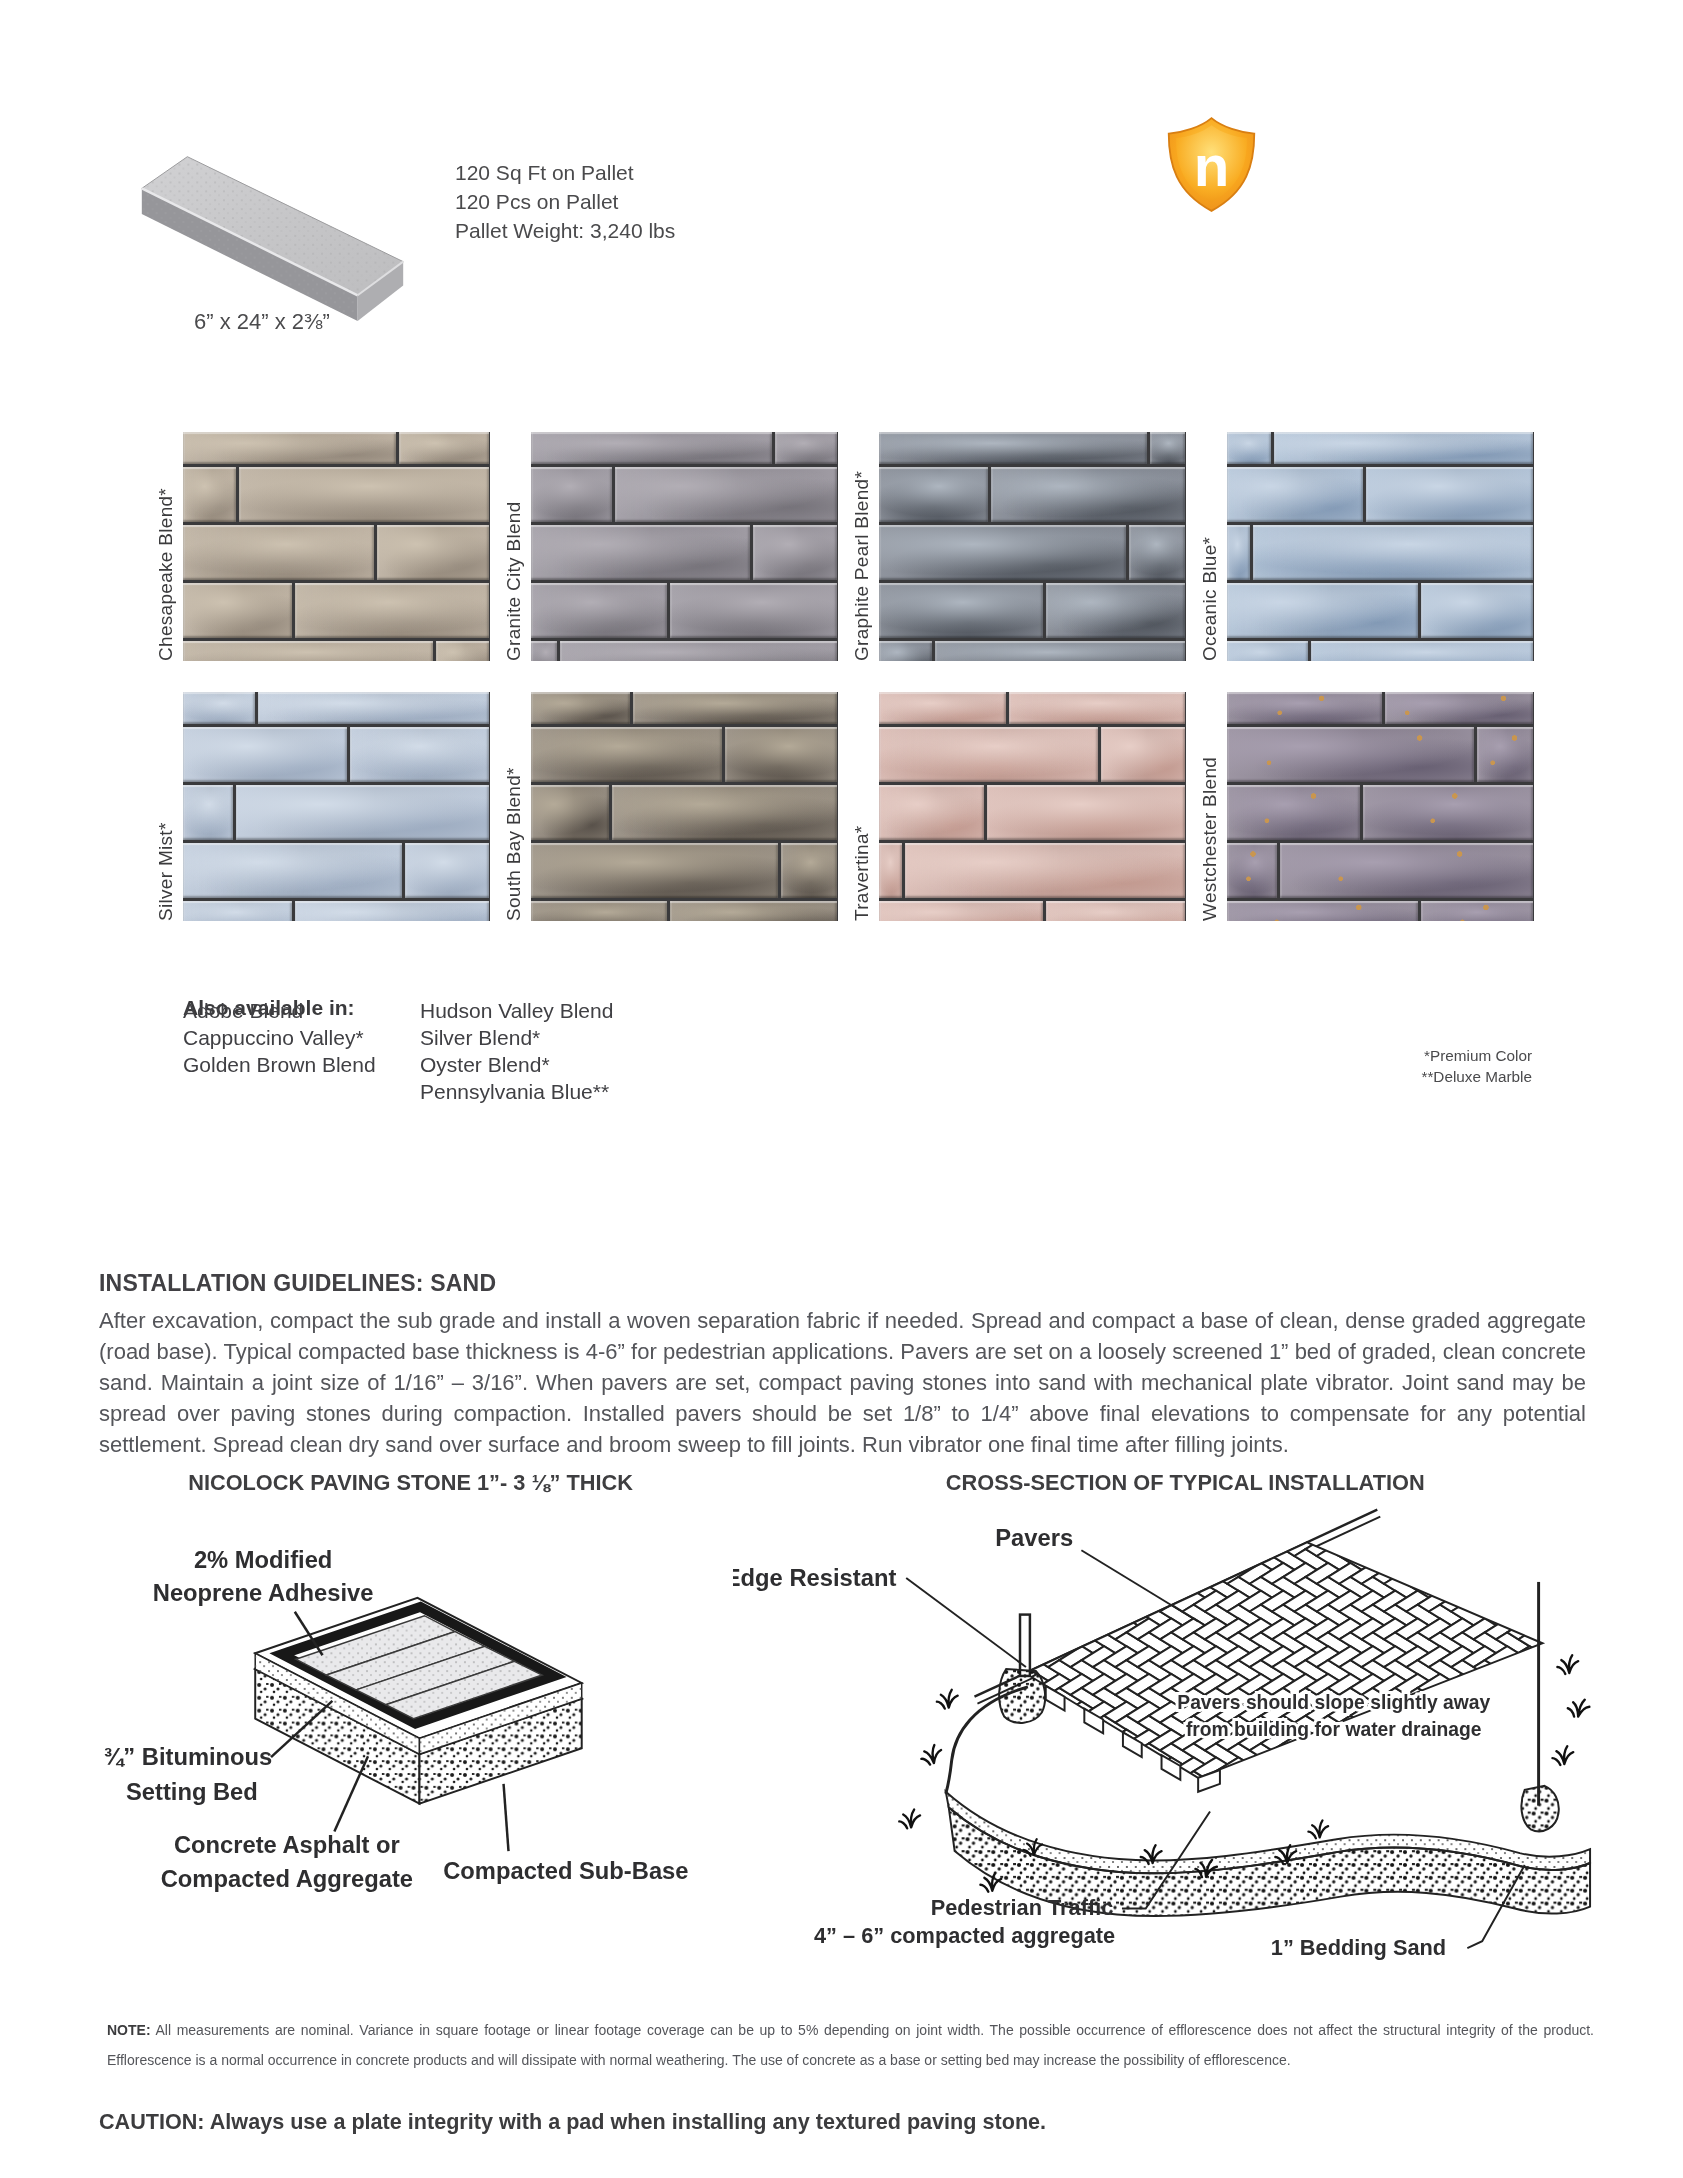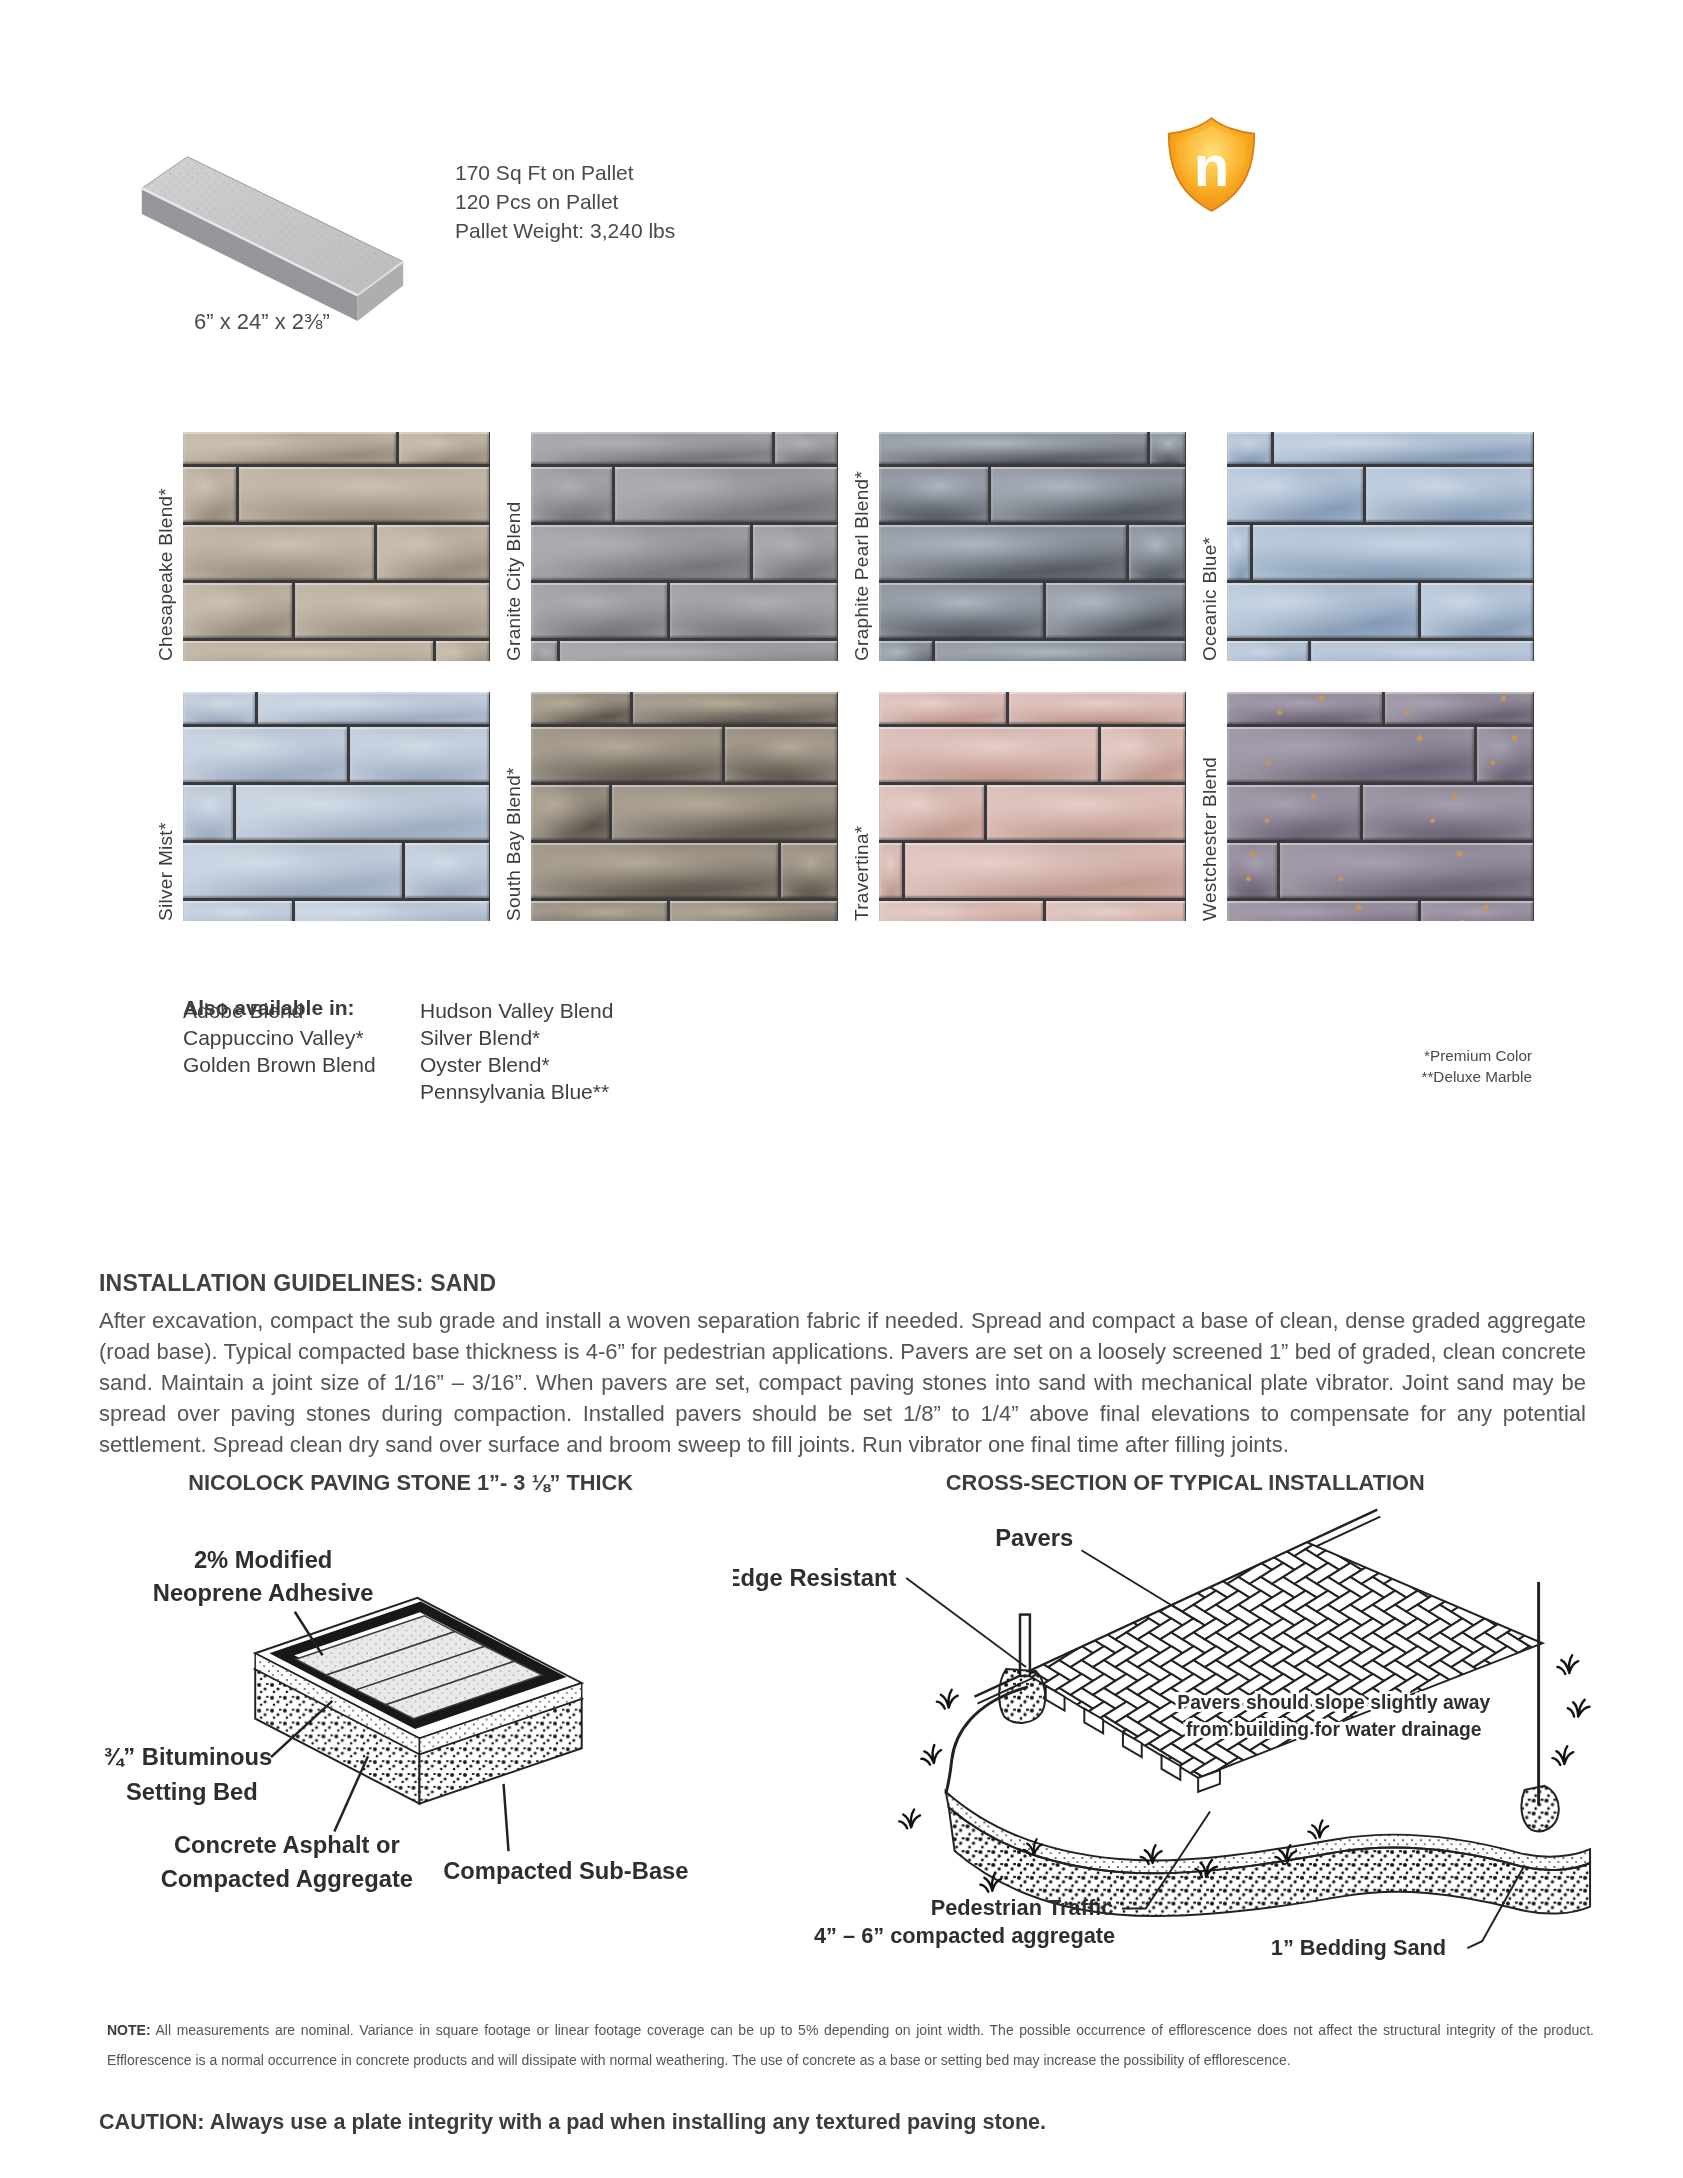--- a/index.html
+++ b/index.html
@@ -70,21 +70,21 @@
     <polygon points="18,62 236,170 236,196 18,88" fill="#96969a"></polygon>
     <polygon points="18,62 236,170 236,196 18,88" fill="url(#p-spk)" opacity="0.25"></polygon>
     <polygon points="236,170 282,136 282,160 236,196" fill="#aeaeb1"></polygon>
     <line x1="18" y1="62" x2="236" y2="170" stroke="#e8e8ea" stroke-width="2.5"></line>
     <line x1="236" y1="170" x2="282" y2="136" stroke="#dedee0" stroke-width="2"></line>
   </svg>
 
   <div class="abs dim-text">6” x 24” x 2⅜”</div>
 
   <div class="abs pallet-info">
-      <div>170 Sq Ft on Pallet</div>
+      <div>120 Sq Ft on Pallet</div>
       <div>120 Pcs on Pallet</div>
       <div>Pallet Weight: 3,240 lbs</div>
     </div>
 
   <div class="abs logo">
     <svg width="91" height="97" viewBox="0 0 100 106">
       <defs>
         <radialGradient id="gold" cx="50%" cy="38%" r="75%">
           <stop offset="0" stop-color="#ffd24d"></stop>
             <stop offset="0.55" stop-color="#f8a61e"></stop>

